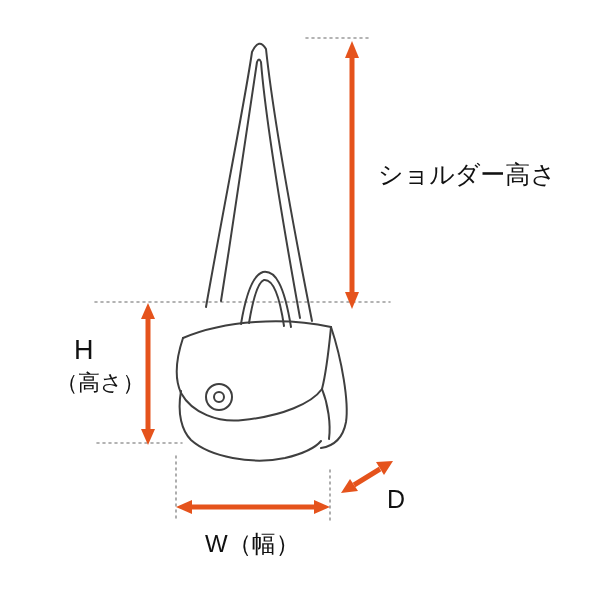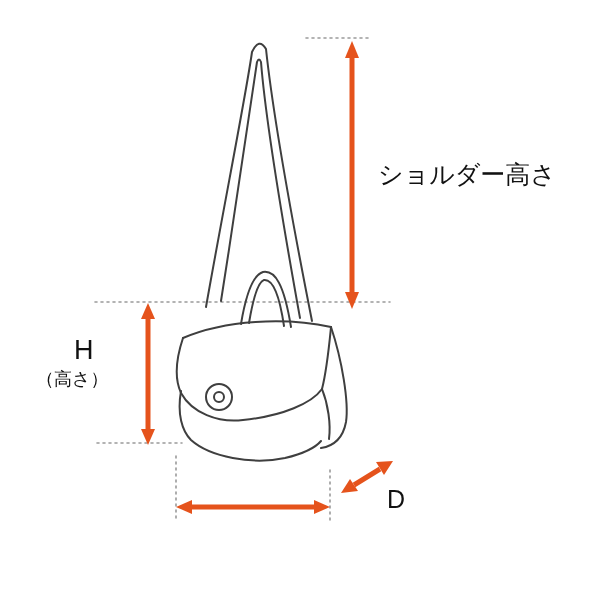--- a/index.html
+++ b/index.html
@@ -50,21 +50,21 @@
     stroke: none;
   }
   .label {
     position: absolute;
     color: var(--color-text, #111111);
     white-space: nowrap;
     line-height: 1.1;
   }
   .label-shoulder { left: 378px; top: 161px; font-size: 25px; }
   .label-h-symbol { left: 74px;  top: 336px; font-size: 27px; }
-  .label-h-name   { left: 36px;  top: 371px; font-size: 18px; font-family: Liberation Mono, monospace; }
+  .label-h-name   { left: 56px;  top: 371px; font-size: 22px; }
   .label-w        { left: 205px; top: 531px; font-size: 24px; }
   .label-d-symbol { left: 387px; top: 486px; font-size: 25px; }
   .label-d-name   { left: 352px; top: 517px; font-size: 22px; }
 </style>
 </head>
 <body>
 
 <div class="canvas">
 
   <svg class="diagram-svg" viewBox="0 0 600 600" xmlns="http://www.w3.org/2000/svg">
@@ -119,15 +119,16 @@
     <g>
       <line class="arrow-line" x1="354" y1="485" x2="380" y2="469"></line>
       <polygon class="arrow-head" points="393,461 384,475 376,462"></polygon>
       <polygon class="arrow-head" points="341,493 358,491 350,479"></polygon>
     </g>
   </svg>
 
   <div class="label label-shoulder">ショルダー高さ</div>
   <div class="label label-h-symbol">H</div>
   <div class="label label-h-name">（高さ）</div>
+  <div class="label label-w">W（幅）</div>
   <div class="label label-d-symbol">D</div>
 
 </div>
 
 </body></html>

